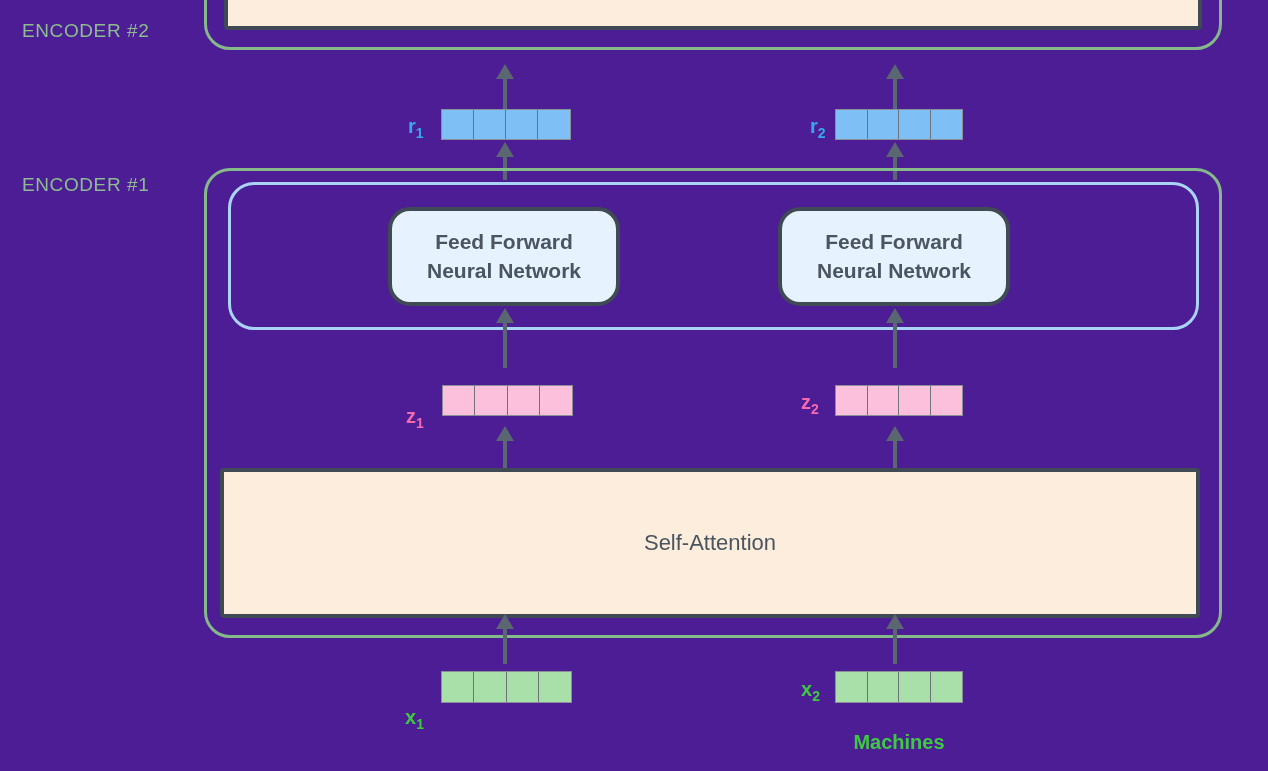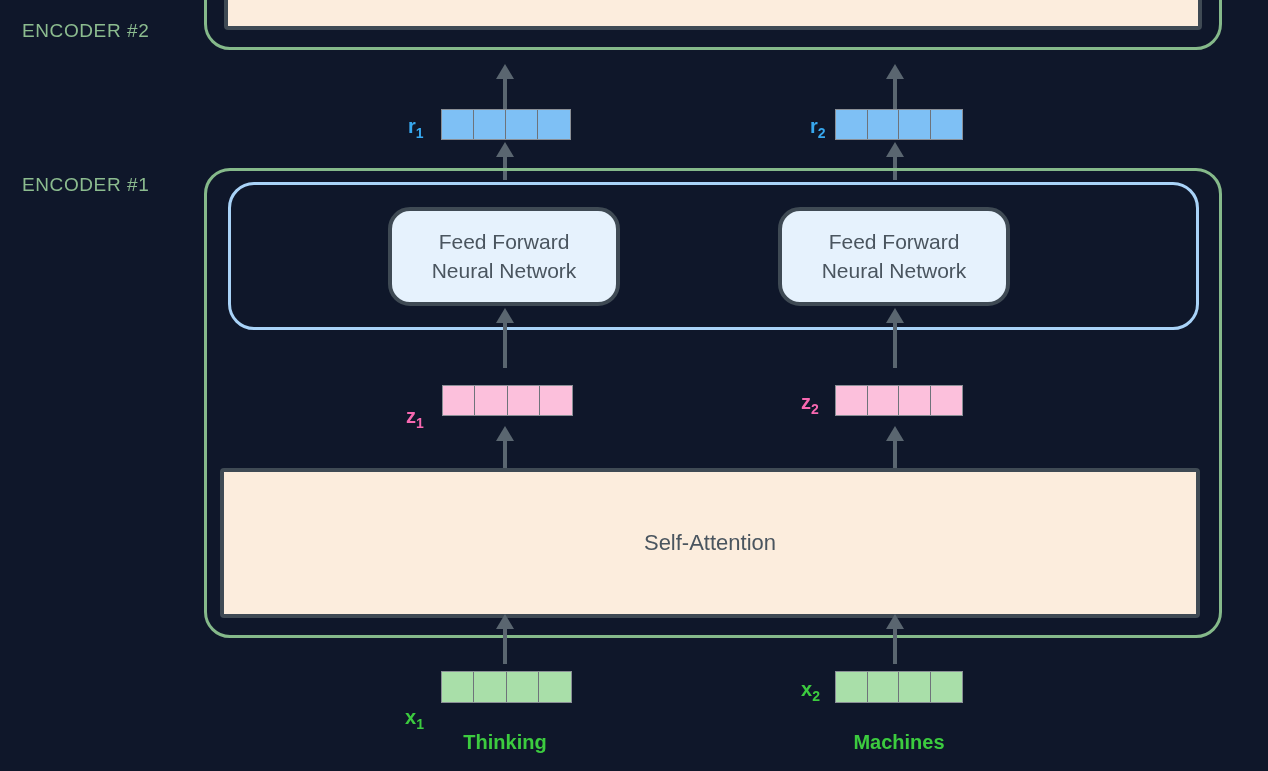--- a/index.html
+++ b/index.html
@@ -7,21 +7,21 @@
     padding: 0;
     background: #ffffff;
   }
   body {
     font-family: "Liberation Sans", "DejaVu Sans", sans-serif;
   }
   #stage {
     position: relative;
     width: 1268px;
     height: 771px;
-    background: #0f172a;
+    background: #4c1d95;
     overflow: hidden;
   }
 
   
   .encoder-shell {
     position: absolute;
     border: 3px solid #85b98a;
     border-radius: 26px;
     box-sizing: border-box;
     background: transparent;
@@ -69,20 +69,21 @@
     box-sizing: border-box;
     background: #e6f2fd;
     border: 4px solid #3f4a54;
     border-radius: 22px;
     display: flex;
     align-items: center;
     justify-content: center;
   }
   .ffn-box .block-label {
     font-size: 21px;
+    font-weight: bold;
   }
 
   
   .vector {
     position: absolute;
     display: flex;
     box-sizing: border-box;
     border: 1px solid #8a8f96;
   }
   .vector .cell {
@@ -242,17 +243,16 @@
   </div>
 
   <div class="vec-label" style="left:801px; top:679px; color:#3ccb3f;">x<sub>2</sub></div>
   <div class="vector" style="left:835px; top:671px; width:128px; height:32px; background:#a9dfa9;">
     <div class="cell" style="width:32px; background:#a9dfa9;"></div>
     <div class="cell" style="width:32px; background:#a9dfa9;"></div>
     <div class="cell" style="width:32px; background:#a9dfa9;"></div>
     <div class="cell" style="width:32px; background:#a9dfa9;"></div>
   </div>
 
-  <div class="word-label" style="left:405px; top:731px; width:200px;">Thinking</div>
 
   <div class="word-label" style="left:799px; top:731px; width:200px;">Machines</div>
 
 </div>
 
 </body></html>

